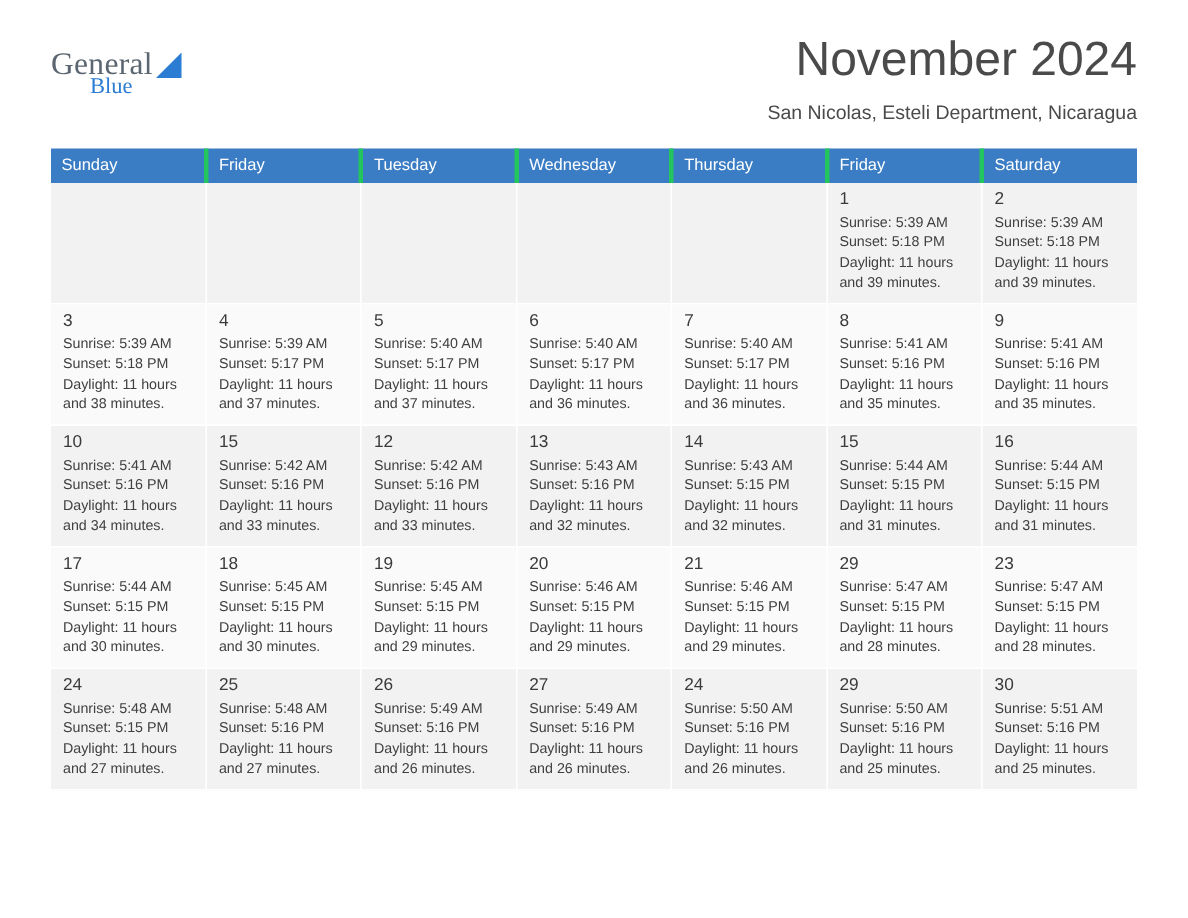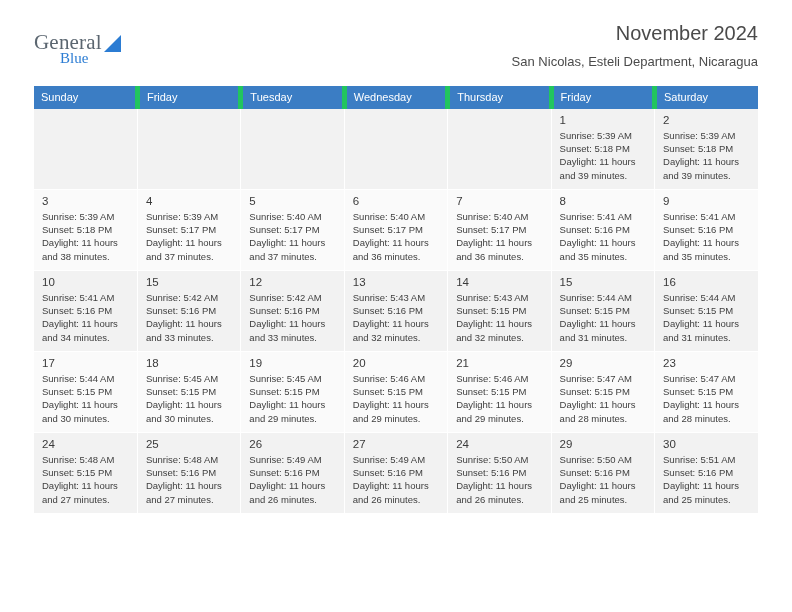--- a/index.html
+++ b/index.html
@@ -52,21 +52,21 @@
     height: 0;
     border-left: 17px solid transparent;
     border-bottom: 17px solid #2b7cd3;
     vertical-align: -3px;
     margin-left: 2px;
   }
   .title-block {
     text-align: right;
   }
   .month-title {
-    font-size: 20px;
+    font-size: 32px;
     color: #4a4a4a;
     font-weight: normal;
     line-height: 1.1;
     margin: 0;
   }
   .location {
     font-size: 13px;
     color: #4a4a4a;
     margin-top: 10px;
   }
@@ -76,21 +76,21 @@
     margin-top: 17px;
     table-layout: fixed;
   }
   table.calendar th {
     background: #3b7dc4;
     color: #ffffff;
     font-size: 11px;
     font-weight: normal;
     text-align: left;
     padding: 5px 7px 6px 7px;
-    border-right: 5px solid #22c55e;
+    border-right: 3px solid #22c55e;
   }
   table.calendar th:last-child {
     border-right: none;
   }
   table.calendar td {
     vertical-align: top;
     height: 80px;
     padding: 0;
     border-right: 1px solid #ffffff;
     border-bottom: 1px solid #ffffff;

